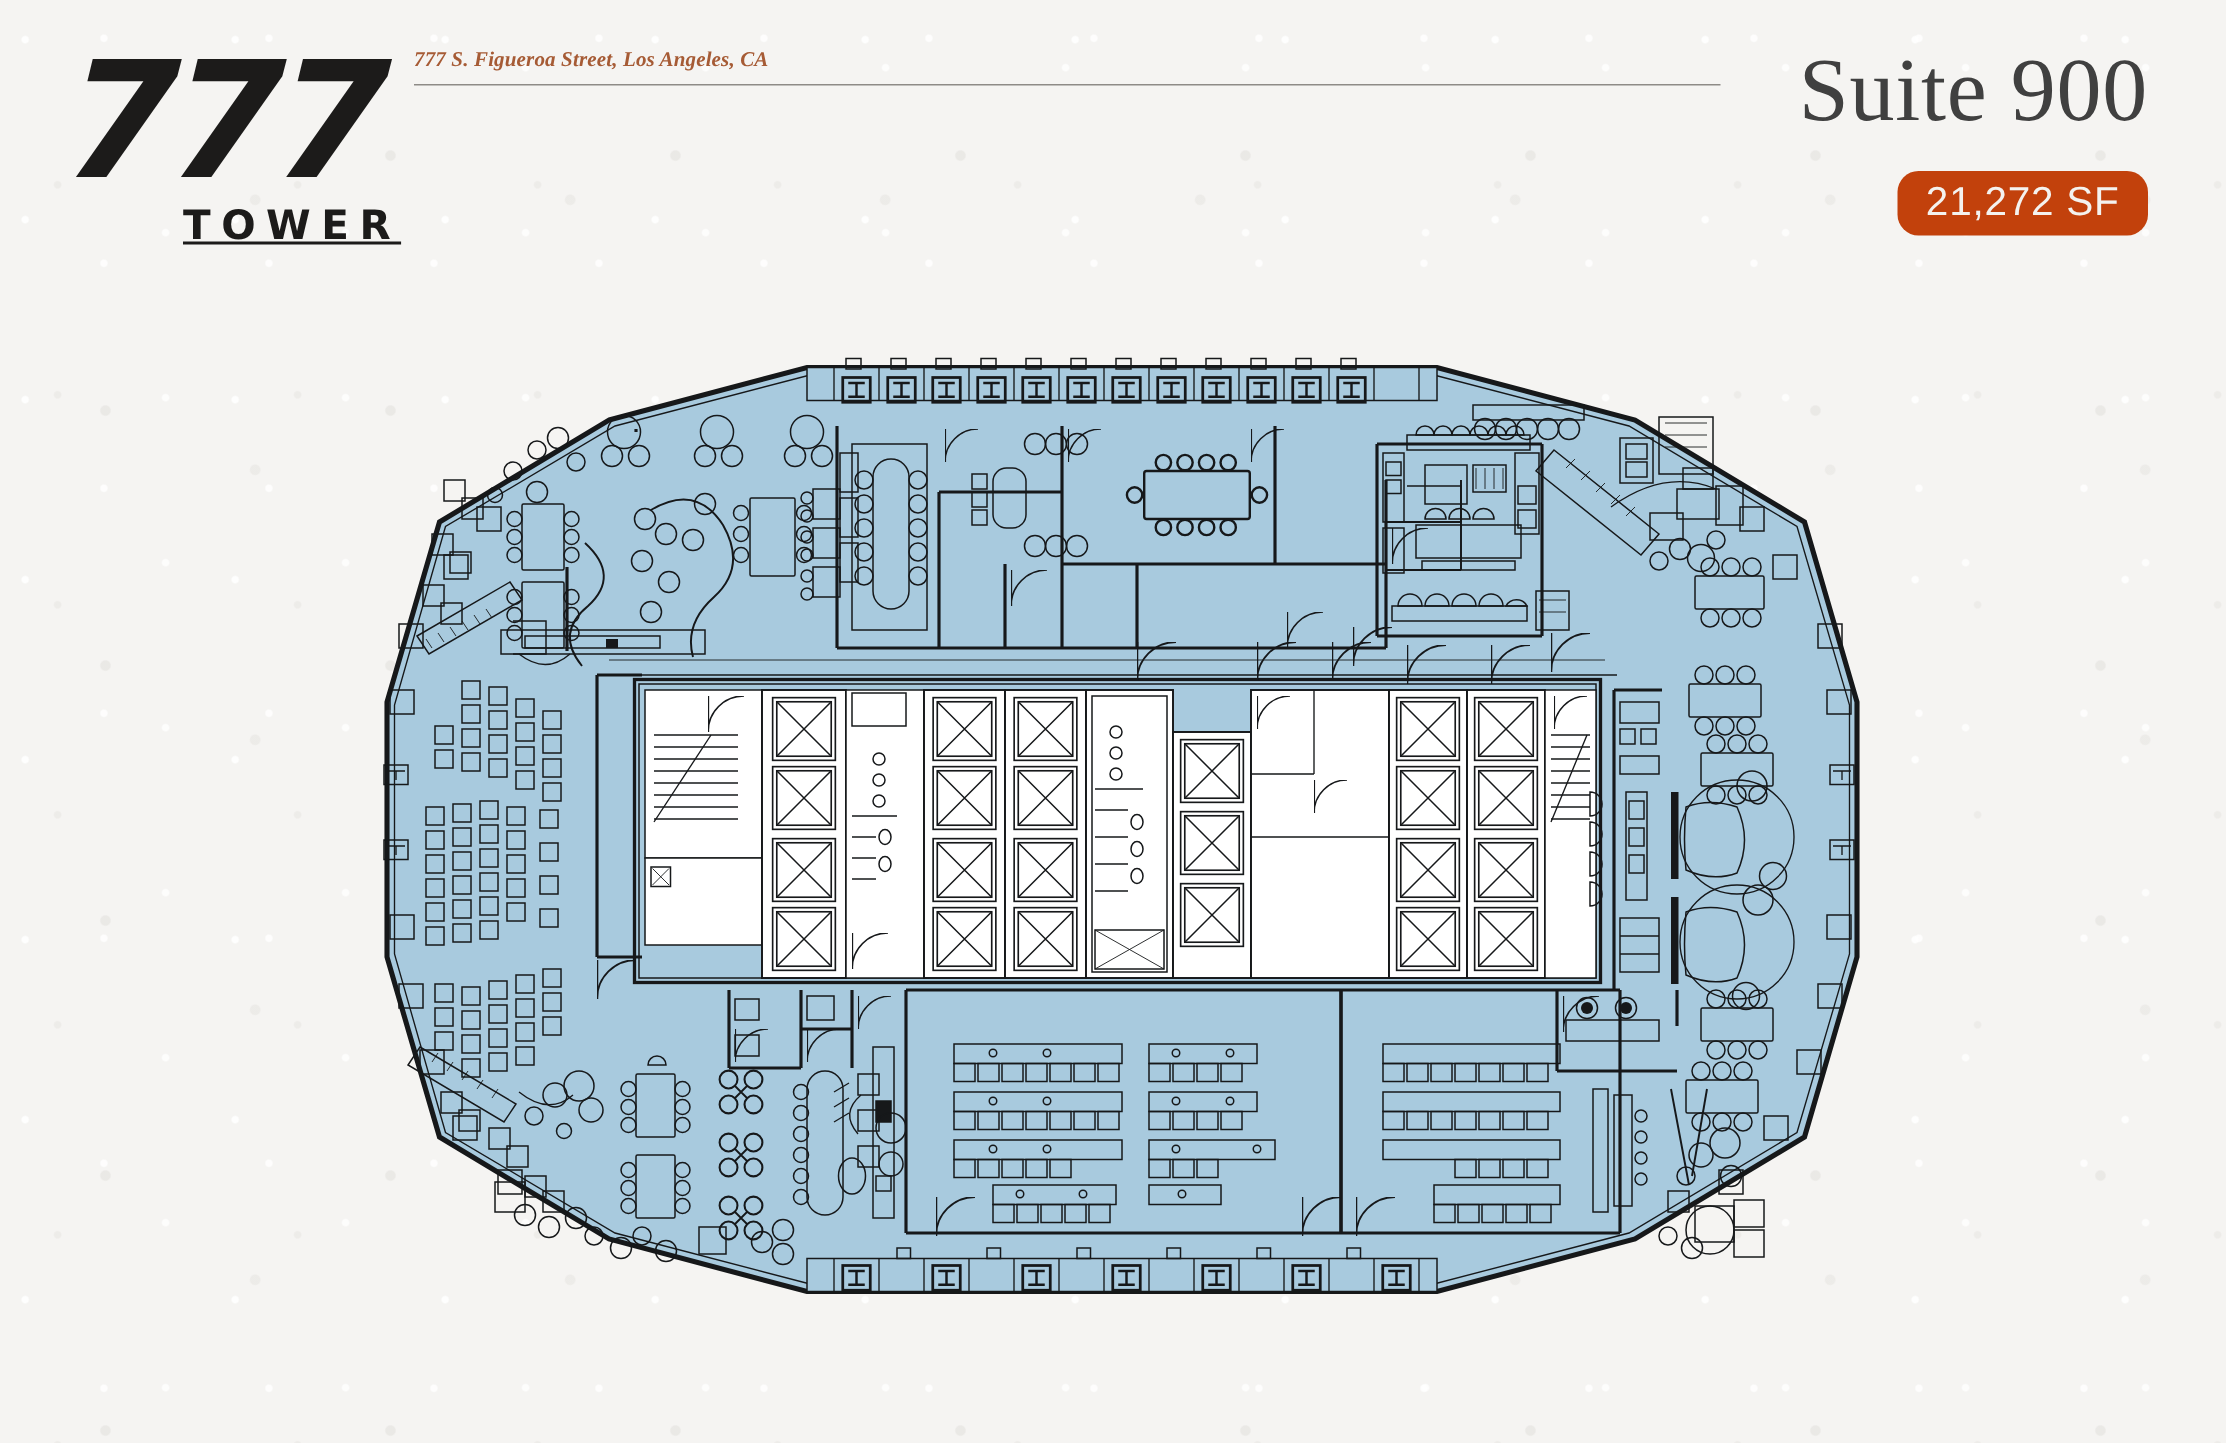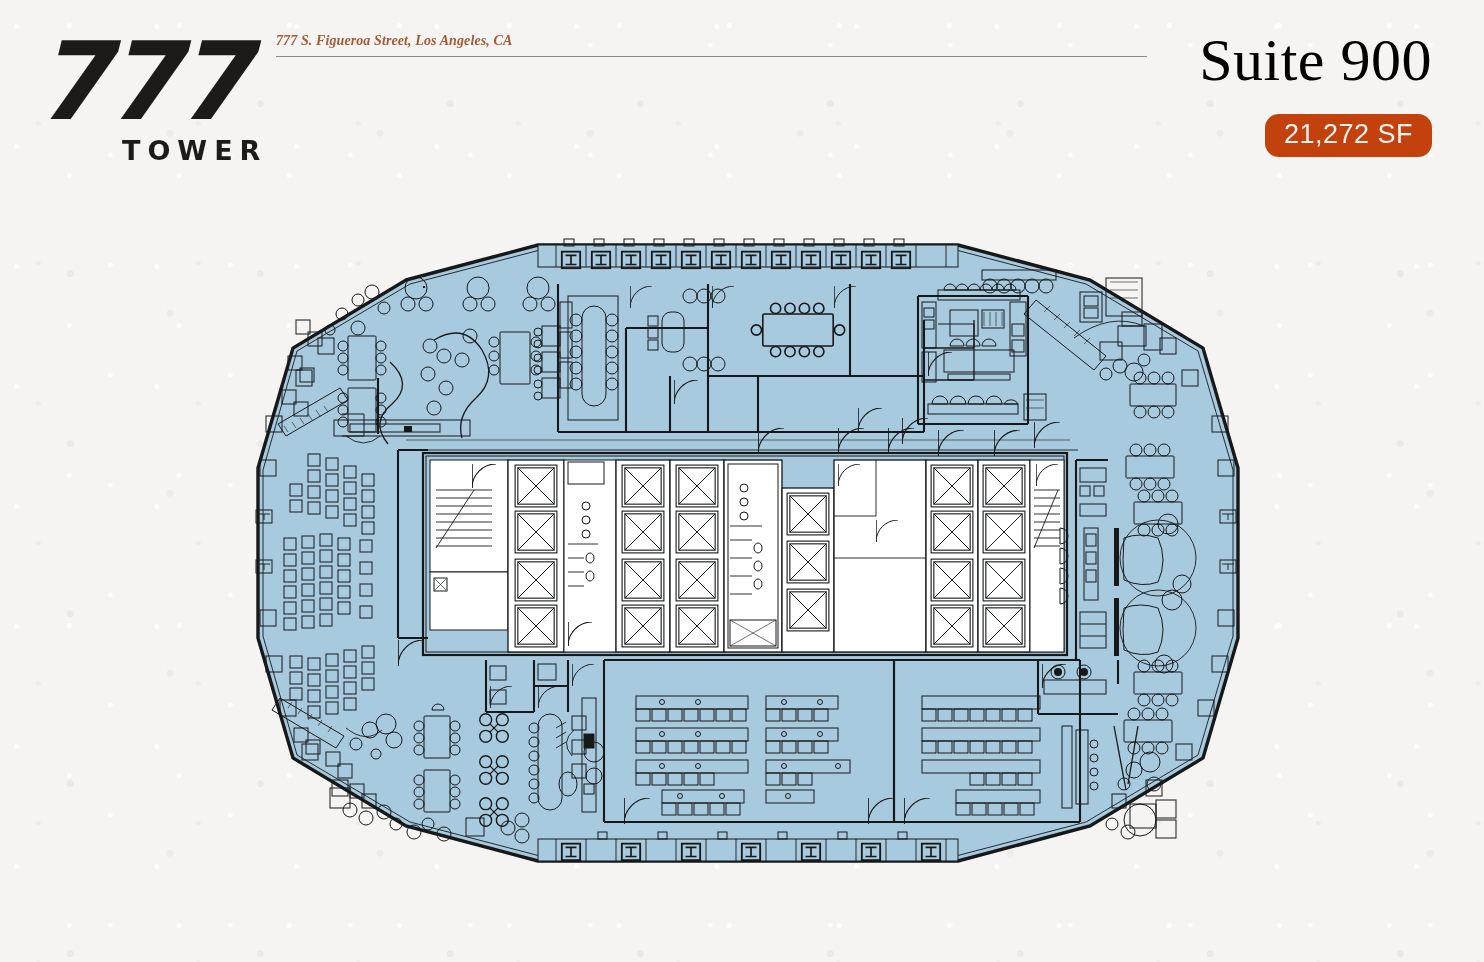--- a/index.html
+++ b/index.html
@@ -40,20 +40,21 @@
     transform:skewX(-3deg);
   }
   #logo-tower{
     font-family:"DejaVu Sans", sans-serif;
     font-weight:bold;
     font-size:27px;
     letter-spacing:7px;
     color:#1c1b1a;
     margin-top:4px;
     margin-left:78px;
+    text-decoration:underline;
   }
 
   #address-wrap{position:absolute;left:276px;top:33px;width:872px;}
   #address{
     font-family:"Liberation Serif", serif;
     font-style:italic;font-weight:bold;
     font-size:14px;
     color:#a65b35;
     letter-spacing:.1px;
     white-space:nowrap;
@@ -62,21 +63,21 @@
     margin-top:7px;
     height:0;
     border-top:1.6px solid #8e8b87;
     width:871px;
   }
 
   #suite-block{position:absolute;right:52px;top:30px;text-align:right;}
   #suite-title{
     font-family:"Liberation Serif", serif;
     font-size:60px;line-height:1;
-    color:#000000;
+    color:#404040;
     letter-spacing:.5px;
   }
   #sf-badge{
     display:inline-block;
     margin-top:24px;
     background:#c2410c;
     color:#f4f2ef;
     font-family:"Liberation Sans", sans-serif;
     font-size:27px;
     letter-spacing:.5px;

